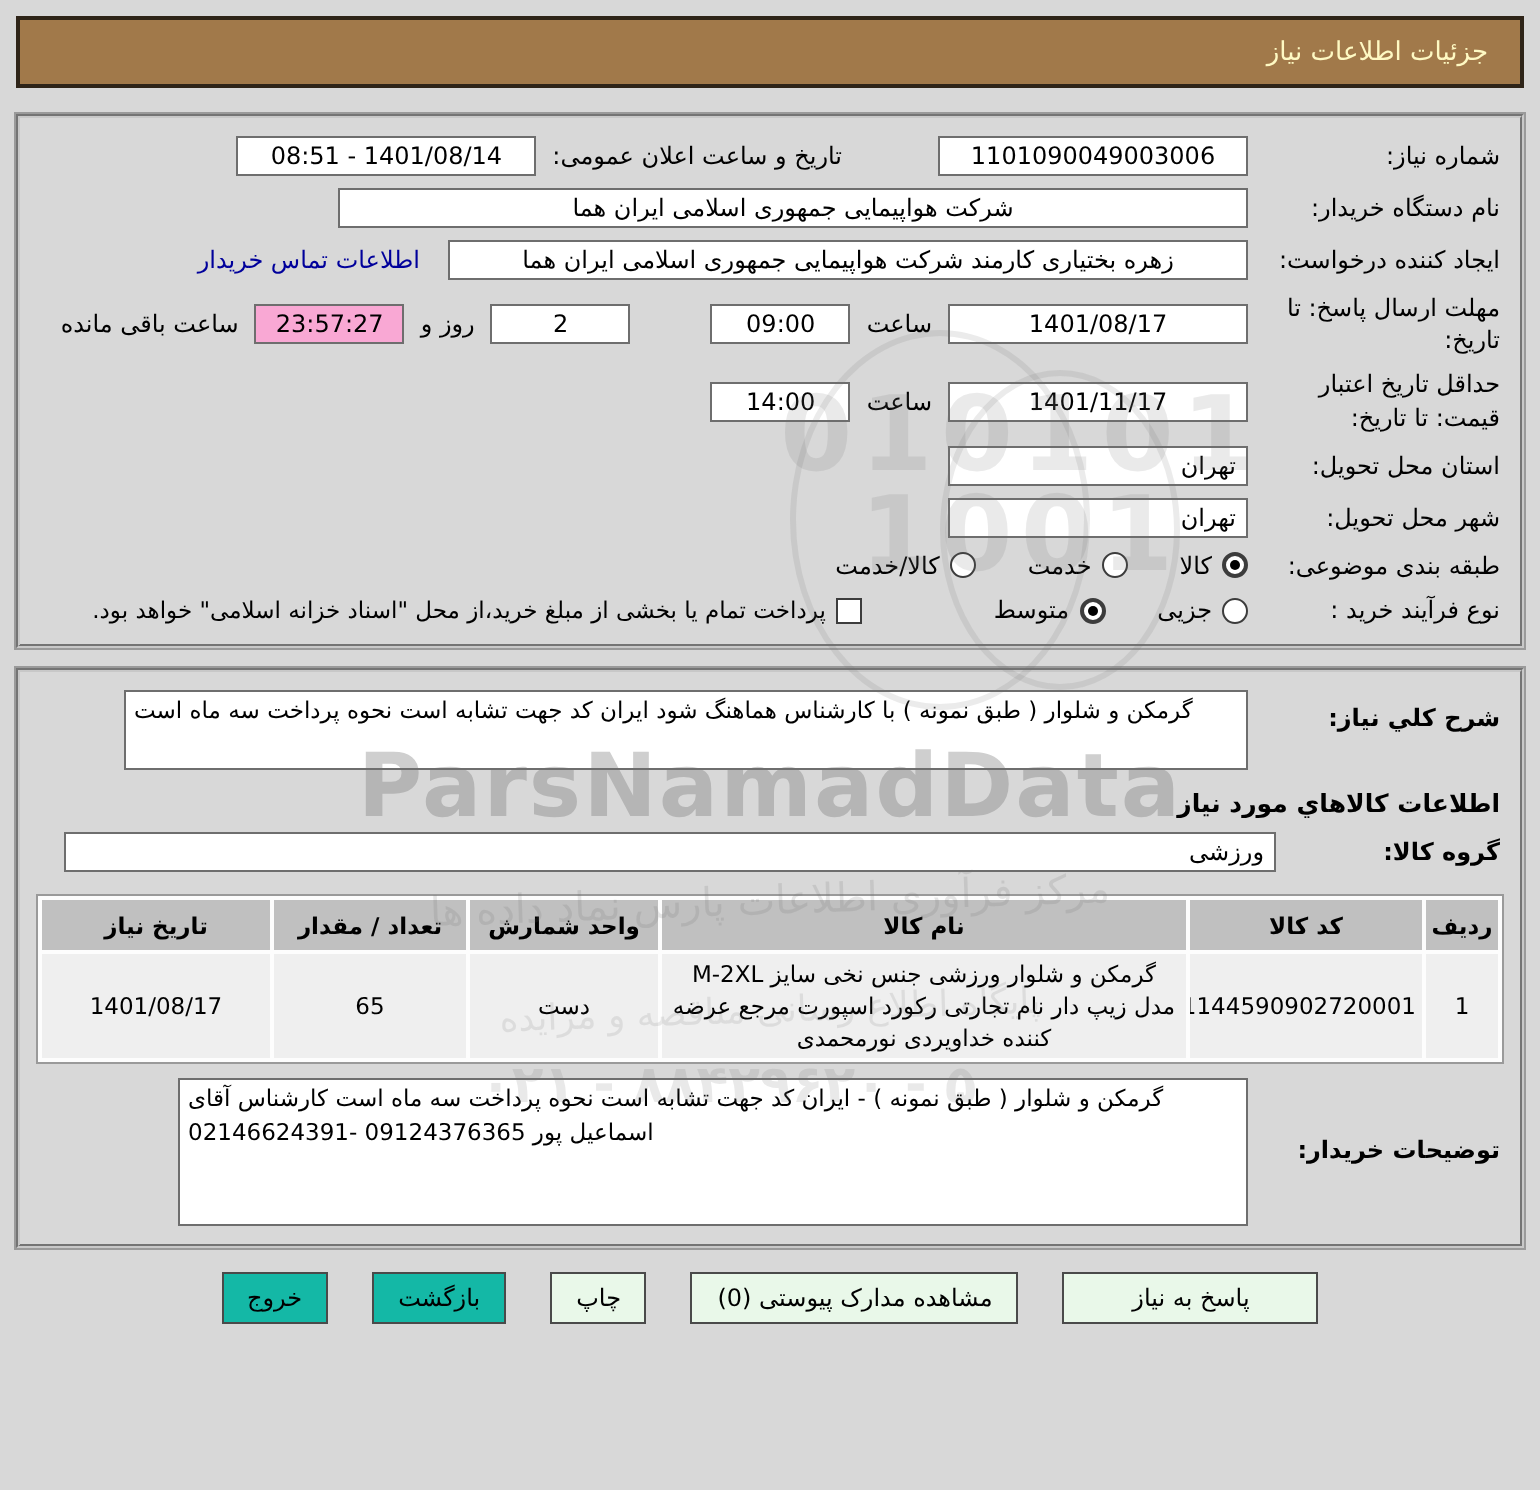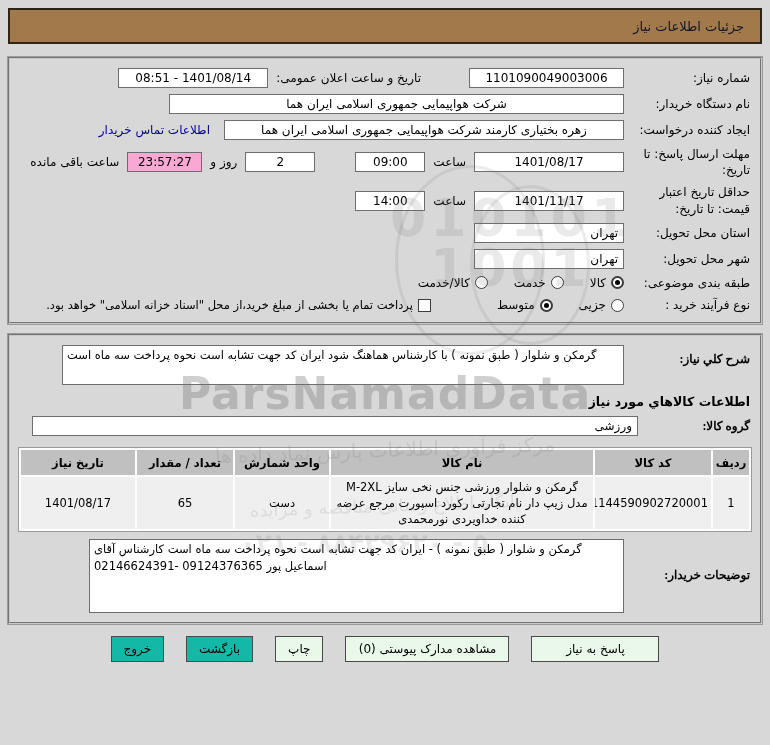--- a/index.html
+++ b/index.html
@@ -12,21 +12,21 @@
     padding: 8px;
     position: relative;
     overflow: hidden;
     direction: rtl;
   }
   
   .title-bar {
     height: 36px;
     background: #a1794a;
     border: 2px solid #2e2418;
-    color: #0f172a;
+    color: #fef9c3;
     display: flex;
     align-items: center;
     padding: 0 16px;
     font-size: 13px;
     margin-bottom: 13px;
   }
   
   .panel {
     border: 2px groove #c8c8c8;
     outline: 1px solid #9a9a9a;
@@ -37,21 +37,21 @@
   }
   .panel + .panel { margin-top: 10px; }
   .row { display: flex; align-items: center; padding: 3px 6px; }
   .label-col {
     width: 126px;
     flex-shrink: 0;
     text-align: right;
     line-height: 1.35;
     padding-left: 4px;
   }
-  .bold { font-weight: bold; font-family: Liberation Serif, serif; }
+  .bold { font-weight: bold; }
   .box {
     background: #fff;
     border: 1px solid #6e6e6e;
     height: 20px;
     display: flex;
     align-items: center;
     justify-content: center;
     font-size: 12px;
     direction: rtl;
     overflow: hidden;

